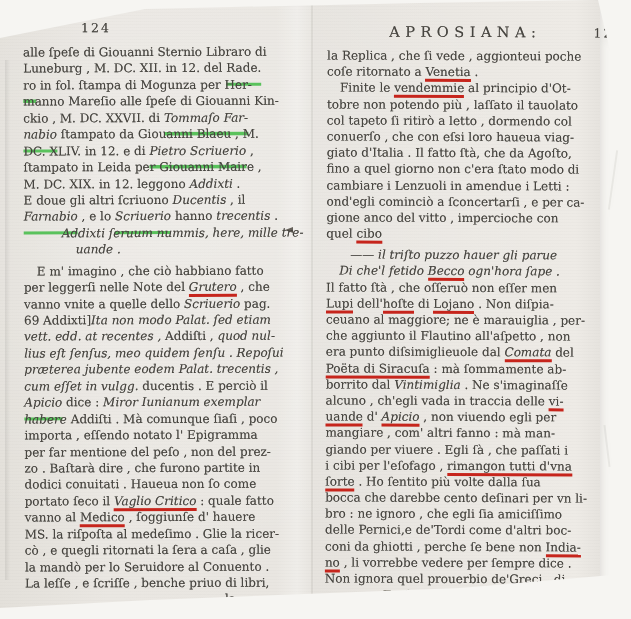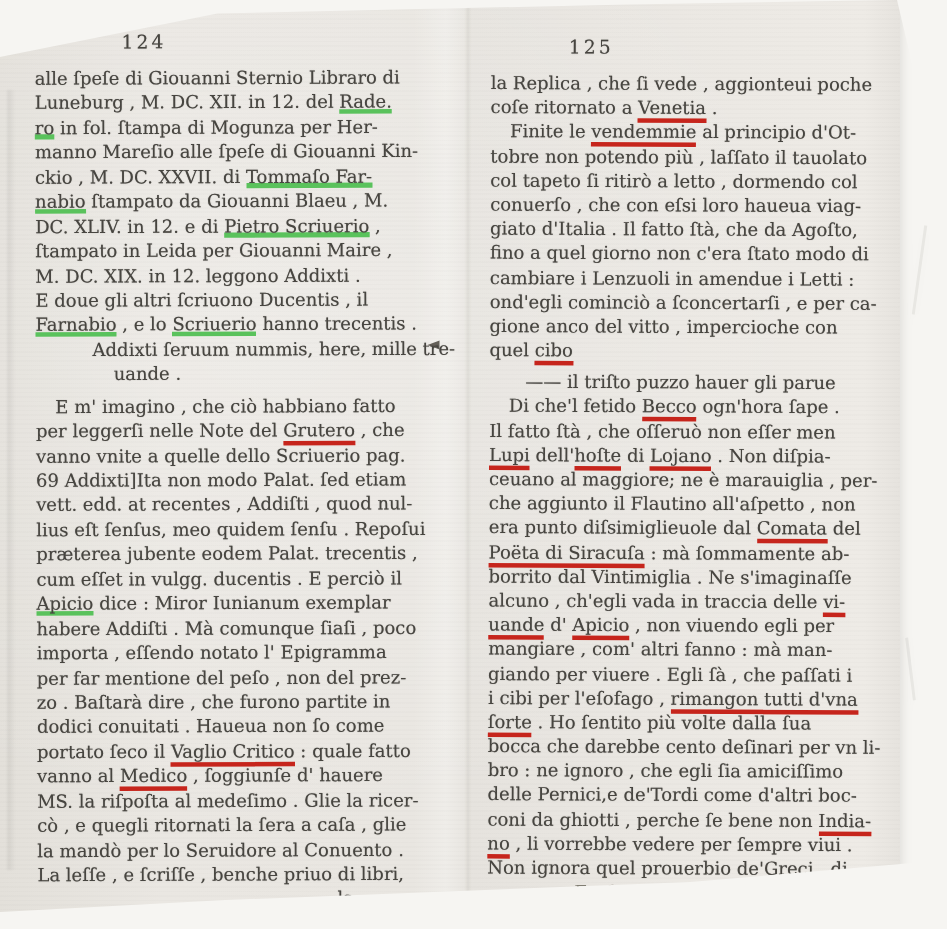--- a/index.html
+++ b/index.html
@@ -48,30 +48,30 @@
   .page-right .pnum{margin-left:52px;}
   .tl{height:16.45px;line-height:16.45px;white-space:nowrap;}
   .page-right .tl{height:16.2px;line-height:16.2px;}
   .in1{padding-left:13px;}
   .in2{padding-left:24px;}
   .in3{padding-left:38px;}
   .in4{padding-left:52px;}
   .gap{margin-top:5px;}
   .catch{padding-left:200px;}
   .sig{padding-left:58px;color:#817e73;word-spacing:10px;text-shadow:none;}
-  .it{}
+  .it{font-style:italic;}
   .u-red{
     background-image:linear-gradient(var(--u-red),var(--u-red));
     background-repeat:no-repeat;background-position:0 100%;background-size:100% 3px;
     padding-bottom:3px;
   }
   .u-green{
     background-image:linear-gradient(var(--u-green),var(--u-green));
     background-repeat:no-repeat;background-position:0 100%;background-size:100% 3.5px;
-    padding-bottom:1px;
+    padding-bottom:11px;
   }
 </style>
 </head>
 <body>
 
 <div class="paper">
   <div class="left-edge-shadow"></div>
   <div class="crease"></div>
   <div class="artifact a1"></div>
   <div class="artifact a2"></div>
@@ -114,20 +114,21 @@
         <div class="tl"><span>MS. la riſpoſta al medeſimo . Glie la ricer-</span></div>
         <div class="tl"><span>cò , e quegli ritornati la ſera a caſa , glie</span></div>
         <div class="tl"><span>la mandò per lo Seruidore al Conuento .</span></div>
         <div class="tl"><span>La leſſe , e ſcriſſe , benche priuo di libri,</span></div>
         <div class="tl catch"><span>la</span></div>
       </div>
   </div>
 
   <div class="page page-right">
     <div class="hdr">
+      <span class="hdr-title">APROSIANA:</span>
       <span class="pnum">125</span>
     </div>
     <div class="lines">
         <div class="tl"><span>la Replica , che ſi vede , aggionteui poche</span></div>
         <div class="tl"><span>coſe ritornato a </span><span class="u-red">Venetia</span><span> .</span></div>
         <div class="tl in1"><span>Finite le </span><span class="u-red">vendemmie</span><span> al principio d'Ot-</span></div>
         <div class="tl"><span>tobre non potendo più , laſſato il tauolato</span></div>
         <div class="tl"><span>col tapeto ſi ritirò a letto , dormendo col</span></div>
         <div class="tl"><span>conuerſo , che con eſsi loro haueua viag-</span></div>
         <div class="tl"><span>giato d'Italia . Il fatto ſtà, che da Agoſto,</span></div>
@@ -148,18 +149,18 @@
         <div class="tl"><span>alcuno , ch'egli vada in traccia delle </span><span class="u-red">vi-</span></div>
         <div class="tl"><span class="u-red">uande</span><span> d' </span><span class="it u-red">Apicio</span><span> , non viuendo egli per</span></div>
         <div class="tl"><span>mangiare , com' altri fanno : mà man-</span></div>
         <div class="tl"><span>giando per viuere . Egli ſà , che paſſati i</span></div>
         <div class="tl"><span>i cibi per l'eſofago , </span><span class="u-red">rimangon tutti d'vna</span></div>
         <div class="tl"><span class="u-red">ſorte</span><span> . Ho ſentito più volte dalla ſua</span></div>
         <div class="tl"><span>bocca che darebbe cento deſinari per vn li-</span></div>
         <div class="tl"><span>bro : ne ignoro , che egli ſia amiciſſimo</span></div>
         <div class="tl"><span>delle Pernici,e de'Tordi come d'altri boc-</span></div>
         <div class="tl"><span>coni da ghiotti , perche ſe bene non </span><span class="u-red">India-</span></div>
-        <div class="tl"><span class="u-red">no</span><span> , li vorrebbe vedere per ſempre viui .</span></div>
+        <div class="tl"><span class="u-red">no</span><span> , li vorrebbe vedere per ſempre dice .</span></div>
         <div class="tl"><span>Non ignora quel prouerbio de'Greci , di</span></div>
         <div class="tl sig"><span>F 2</span></div>
       </div>
   </div>
 </div>
 
 </body></html>

